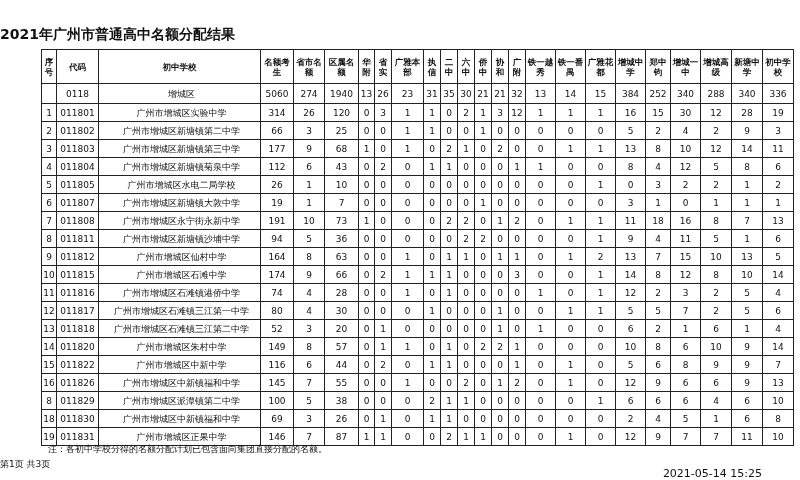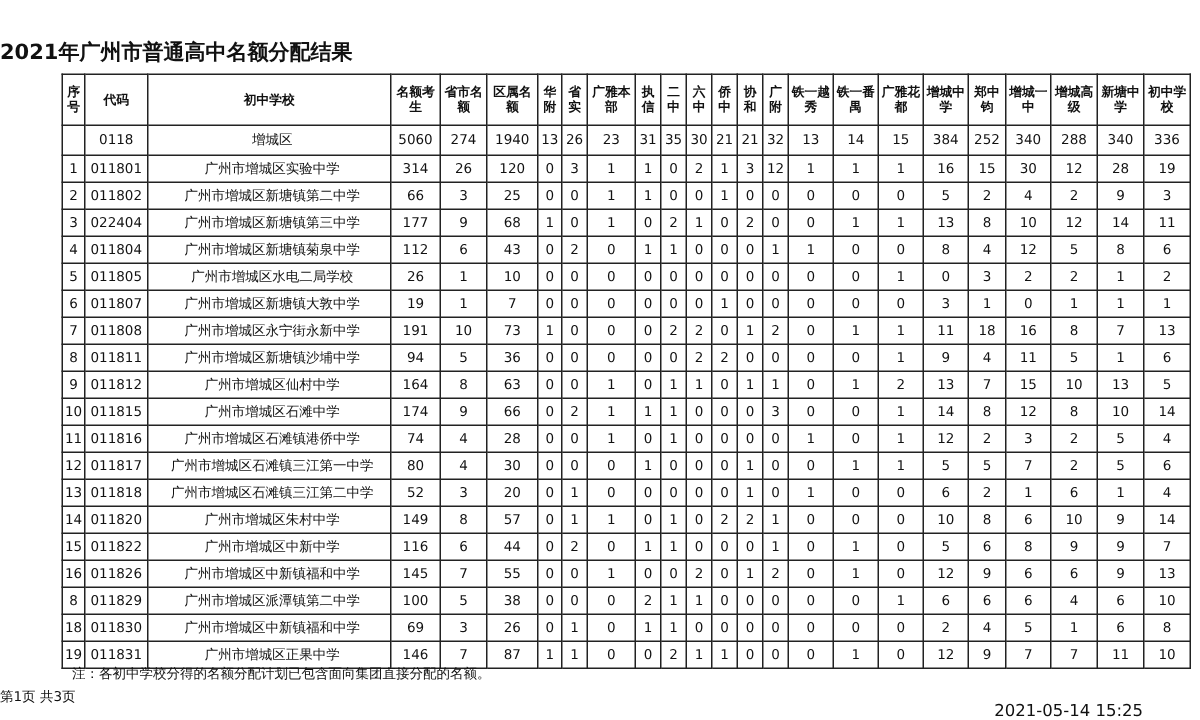--- a/index.html
+++ b/index.html
@@ -153,21 +153,21 @@
         <td>0</td>
         <td>5</td>
         <td>2</td>
         <td>4</td>
         <td>2</td>
         <td>9</td>
         <td>3</td>
       </tr>
       <tr>
         <td>3</td>
-        <td>022404</td>
+        <td>011803</td>
         <td class="school">广州市增城区新塘镇第三中学</td>
         <td>177</td>
         <td>9</td>
         <td>68</td>
         <td>1</td>
         <td>0</td>
         <td>1</td>
         <td>0</td>
         <td>2</td>
         <td>1</td>

